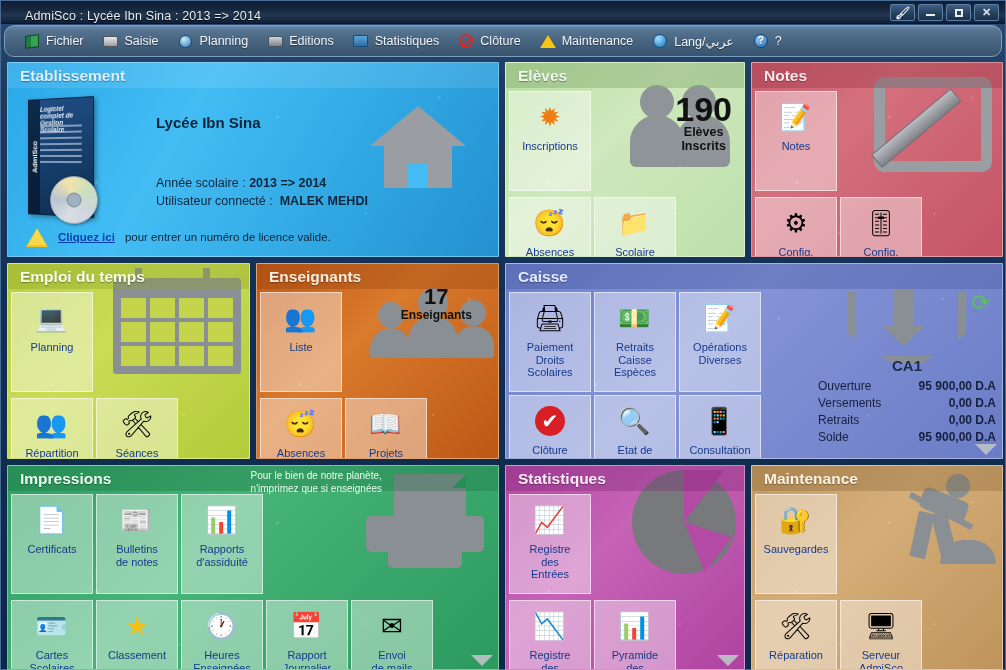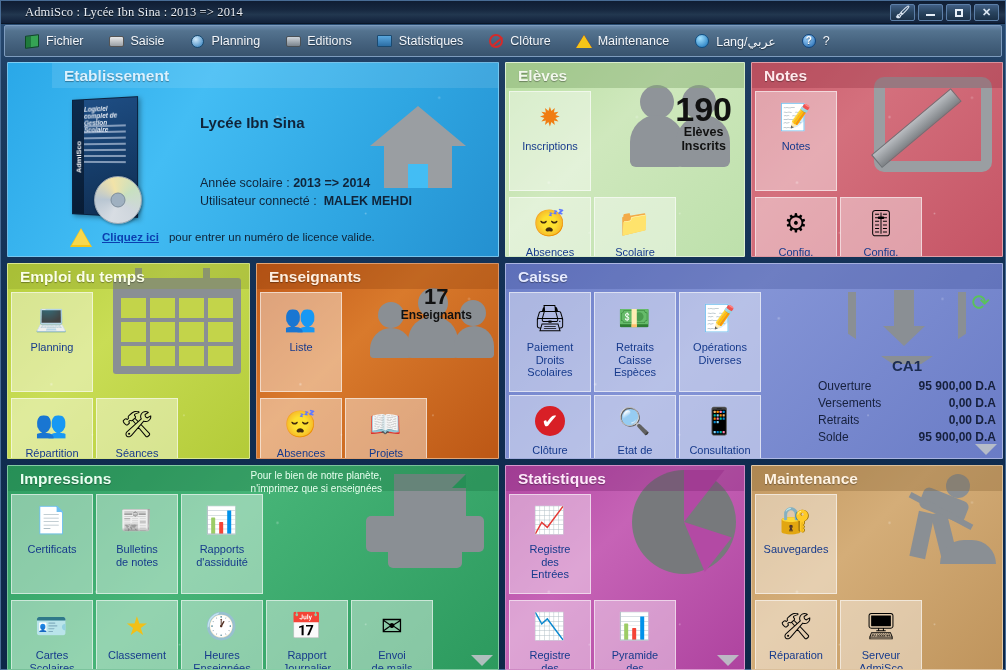--- a/index.html
+++ b/index.html
@@ -17,24 +17,23 @@
     position: absolute; inset: 0;
     background:
       radial-gradient(circle at 8% 18%, rgba(255,255,255,.05) 0 1px, transparent 1px),
       linear-gradient(180deg, #2c4f77 0%, #1d3c60 12%, #123055 45%, #0d2748 100%);
     border: 1px solid #486c95;
     display: flex; flex-direction: column;
   }
   #titlebar {
     height: 23px; flex: 0 0 23px;
     background: linear-gradient(180deg,#0f1d33 0%, #16273f 38%, #22374f 62%, #11203a 100%);
-    display: flex; align-items: center;
+    display: flex; align-items: flex-end;
     position: relative;
     border-bottom: 1px solid #0a1628;
-    font-family: Liberation Serif, serif;
   }
   #titlebar .title {
     color: #e8eef6; font-size: 12.5px; letter-spacing:.15px;
     margin-left: 24px; text-shadow: 0 1px 1px #000;
     white-space: nowrap;
   }
   .winbtns { position: absolute; right: 6px; top: 3px; display: flex; gap: 3px; align-items:center; }
   .wbtn {
     width: 25px; height: 17px; border-radius: 2px;
     background: linear-gradient(180deg,#415f85 0%, #29445f 50%, #1b3148 100%);
@@ -46,22 +45,22 @@
   .wbtn .glyph-min { width: 9px; height: 2px; background: #e6eef7; margin-top: 5px; }
   .wbtn .glyph-max { width: 8px; height: 8px; border: 2px solid #e6eef7; }
   .brush-ico { font-size: 12px; }
 
   
   #menubar {
     height: 32px; flex: 0 0 32px;
     margin: 1px 3px 0 3px;
     background: linear-gradient(180deg,#6b89ad 0%, #54738f 16%, #46637f 55%, #38536e 100%);
     border: 1px solid #7d9bbd;
-    border-radius: 2px;
-    display: flex; align-items: center; padding-left: 10px; gap: 8px;
+    border-radius: 10px;
+    display: flex; align-items: center; padding-left: 10px; gap: 2px;
   }
   .menu-item {
     display: flex; align-items: center; gap: 5px;
     height: 26px; padding: 0 8px; border-radius: 2px;
     color: #f2f6fb; font-size: 12.5px; white-space: nowrap;
     text-shadow: 0 1px 1px rgba(0,0,0,.45);
   }
   .mi-icon { width: 18px; height: 16px; display:flex; align-items:center; justify-content:center; font-size: 13px; line-height:1; }
 
   
@@ -135,21 +134,21 @@
   .downarrow {
     position: absolute; right: 5px; bottom: 3px; z-index: 4;
     width: 0; height: 0;
     border-left: 11px solid transparent;
     border-right: 11px solid transparent;
     border-top: 11px solid rgba(190,195,200,.9);
   }
 
   
   #p-etab { grid-column: 1; grid-row: 1;
-    background: linear-gradient(120deg,#2aa8e8 0%, #43bdf4 35%, #2fa6e2 70%, #2490d0 100%); padding-left: 44px; }
+    background: linear-gradient(120deg,#2aa8e8 0%, #43bdf4 35%, #2fa6e2 70%, #2490d0 100%); }
   #p-etab .ptitle { background: rgba(255,255,255,.10); color:#d9f1ff;}
   #p-eleves { grid-column: 2; grid-row: 1;
     background: linear-gradient(135deg,#b9dfa2 0%, #cfe8bd 40%, #bde0ab 100%); }
   #p-eleves .ptitle { background: rgba(130,170,110,.45); color:#f2f8ec;}
   #p-notes { grid-column: 3; grid-row: 1;
     background: linear-gradient(135deg,#cb5f6e 0%, #d4707d 35%, #c55465 100%); }
   #p-notes .ptitle { background: rgba(150,50,65,.35); color:#ffe9ec;}
   #p-edt { grid-column: 1; grid-row: 2; width: 243px;
     background: linear-gradient(135deg,#b7cf3e 0%, #c9dd55 40%, #b3cb38 100%); }
   #p-edt .ptitle { background: rgba(140,160,40,.35); color:#fbffe6;}

